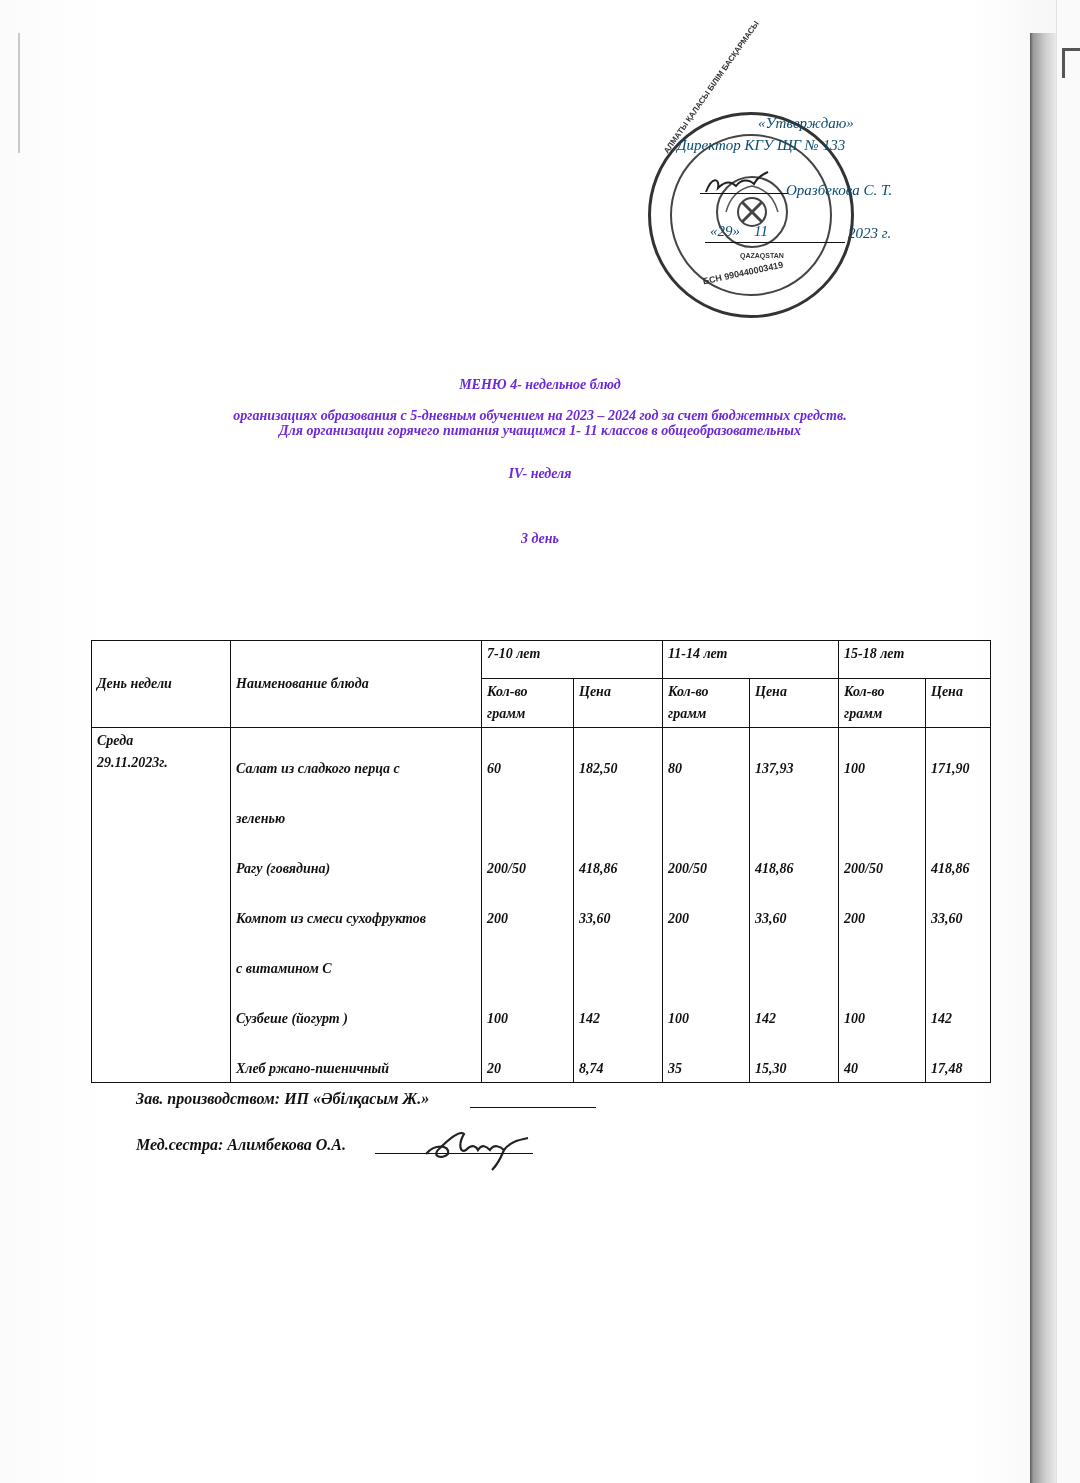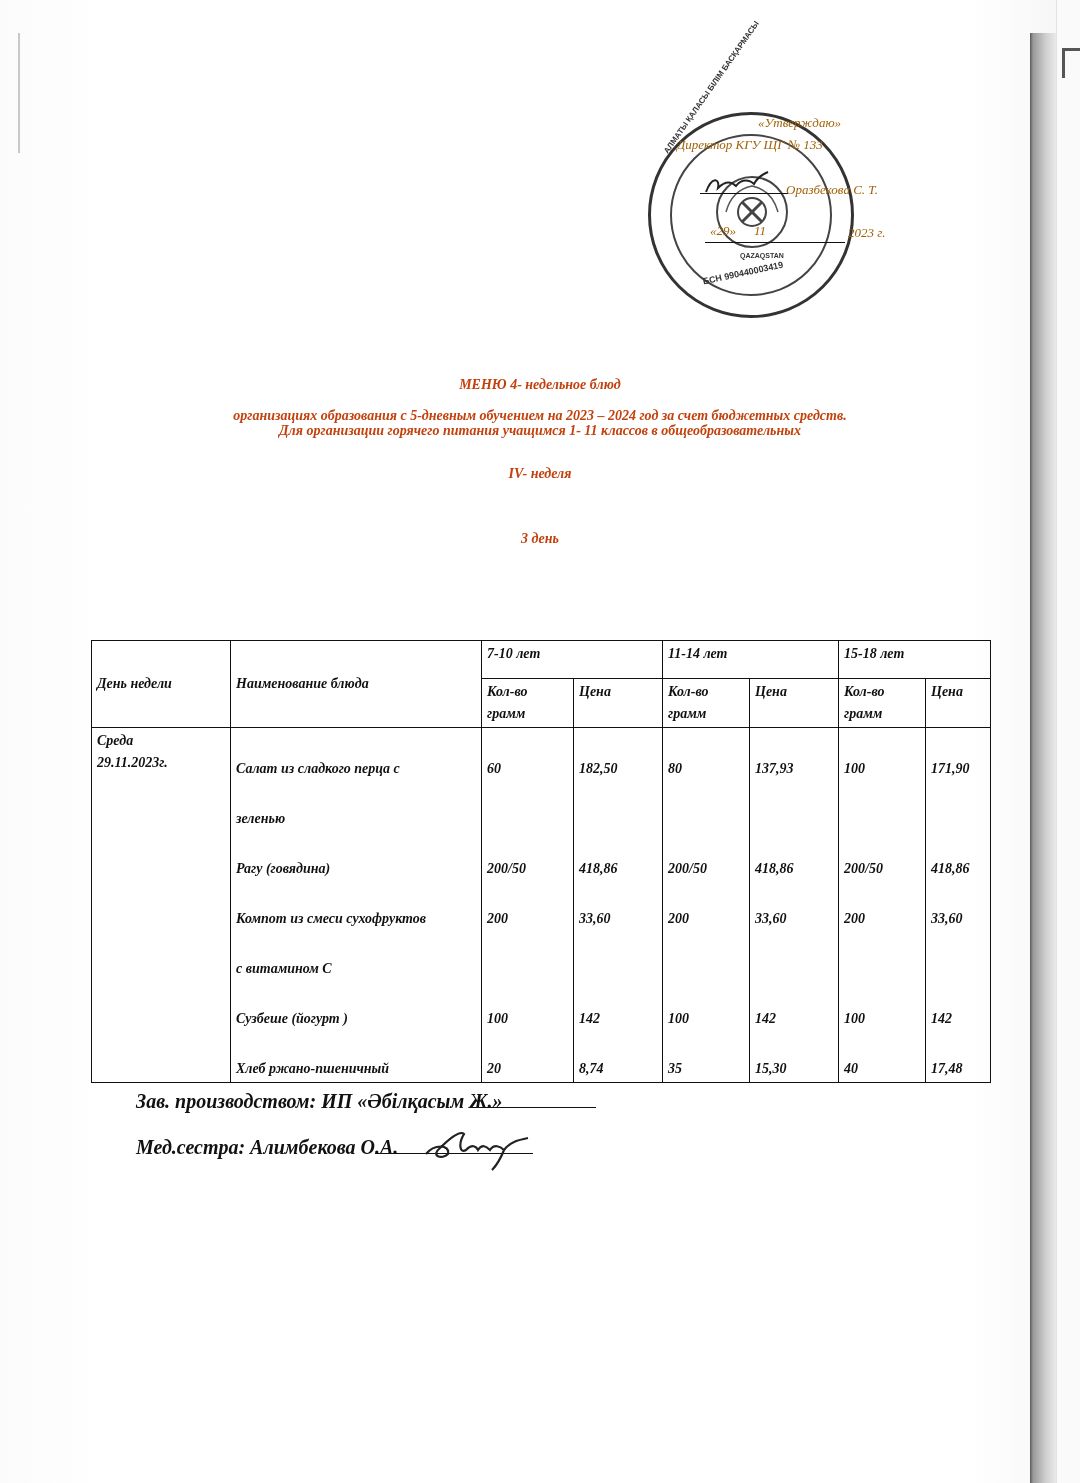--- a/index.html
+++ b/index.html
@@ -37,39 +37,39 @@
     border:2px solid #444; box-sizing:border-box;
   }
   .stamp-emblem {
     position:absolute; left:716px; top:176px; width:72px; height:72px; border-radius:50%;
     border:2px solid #444; box-sizing:border-box;
   }
   .stamp-text {
     position:absolute; font-family:"Liberation Sans", sans-serif; font-size:9px; color:#333; font-weight:bold;
   }
   .approve {
-    position:absolute; font-style:italic; font-size:13px; color:#a16207;
+    position:absolute; font-style:italic; font-size:15px; color:#0c4a6e;
   }
   .sigline { position:absolute; height:1px; background:#111; }
 
   .center-line {
     position:absolute; left:0; width:1080px; text-align:center; font-style:italic; font-weight:bold;
-    font-size:14px; color:#c2410c;
+    font-size:14px; color:#6d28d9;
   }
 
   
   .tbl { position:absolute; border-collapse:collapse; left:91px; top:640px; }
   .tbl td {
     border:1.6px solid #111; font-style:italic; font-weight:bold; font-size:14px;
     vertical-align:top; padding:2px 5px; line-height:22px; color:#111; box-sizing:border-box;
   }
   .tbl td.mid { vertical-align:middle; }
   .cell-lines div { height:22px; white-space:nowrap;margin-top:28px; }
 
-  .footer-line { position:absolute; font-style:italic; font-weight:bold; font-size:20px; color:#111; }
+  .footer-line { position:absolute; font-style:italic; font-weight:bold; font-size:16px; color:#111; }
   .sig-scribble { position:absolute; }
 </style>
 </head>
 <body>
 
 <div class="page"></div>
 <div class="left-edge"></div>
 <div class="right-strip"></div>
 <div class="right-card"></div>
 <div class="right-glyph"></div>

